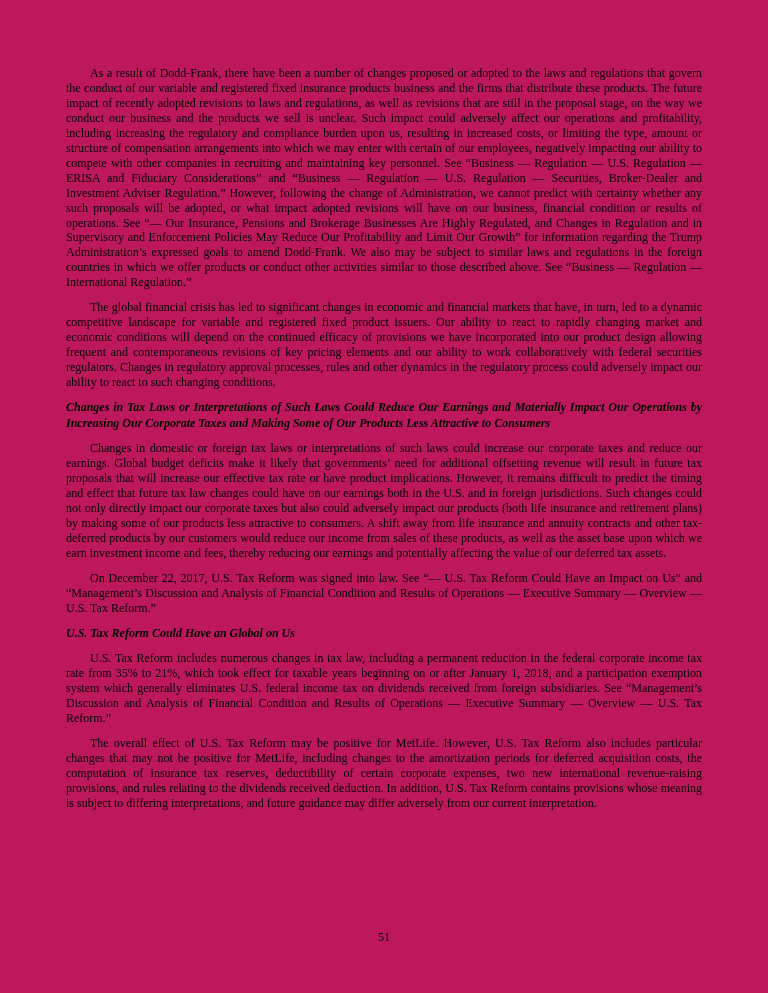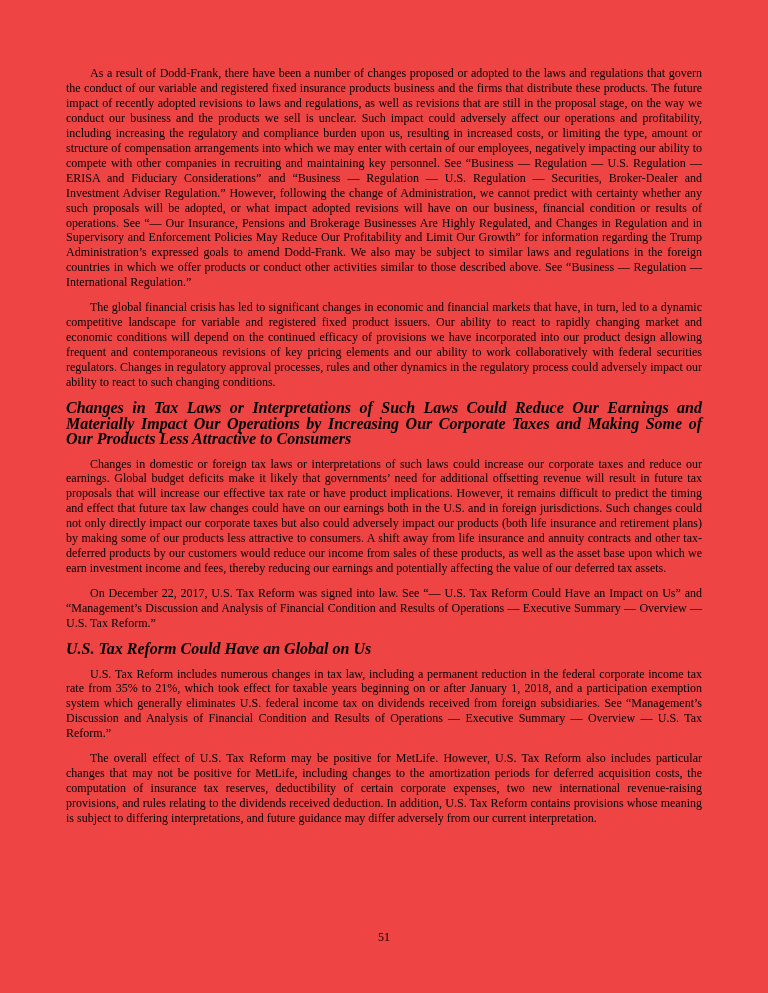--- a/index.html
+++ b/index.html
@@ -4,37 +4,37 @@
 <style>
   html, body {
     margin: 0;
     padding: 0;
     background: #ffffff;
   }
   .page {
     position: relative;
     width: 768px;
     height: 993px;
-    background: #ef4444;
+    background: #be185d;
     color: #000000;
     font-family: "Liberation Serif", serif;
     box-sizing: border-box;
     padding: 66px 66px 15px 66px;
     overflow: hidden;
   }
   .body-para {
     margin: 0 0 10px 0;
     font-size: 12px;
     line-height: 14.95px;
     text-align: justify;
     text-indent: 24px;
   }
   .section-heading {
     margin: 2px 0 10px 0;
-    font-size: 16px;
+    font-size: 12px;
     line-height: 15.5px;
     font-weight: bold;
     font-style: italic;
     text-align: justify;
   }
   .page-footer {
     position: absolute;
     left: 0;
     bottom: 48px;
     width: 100%;

